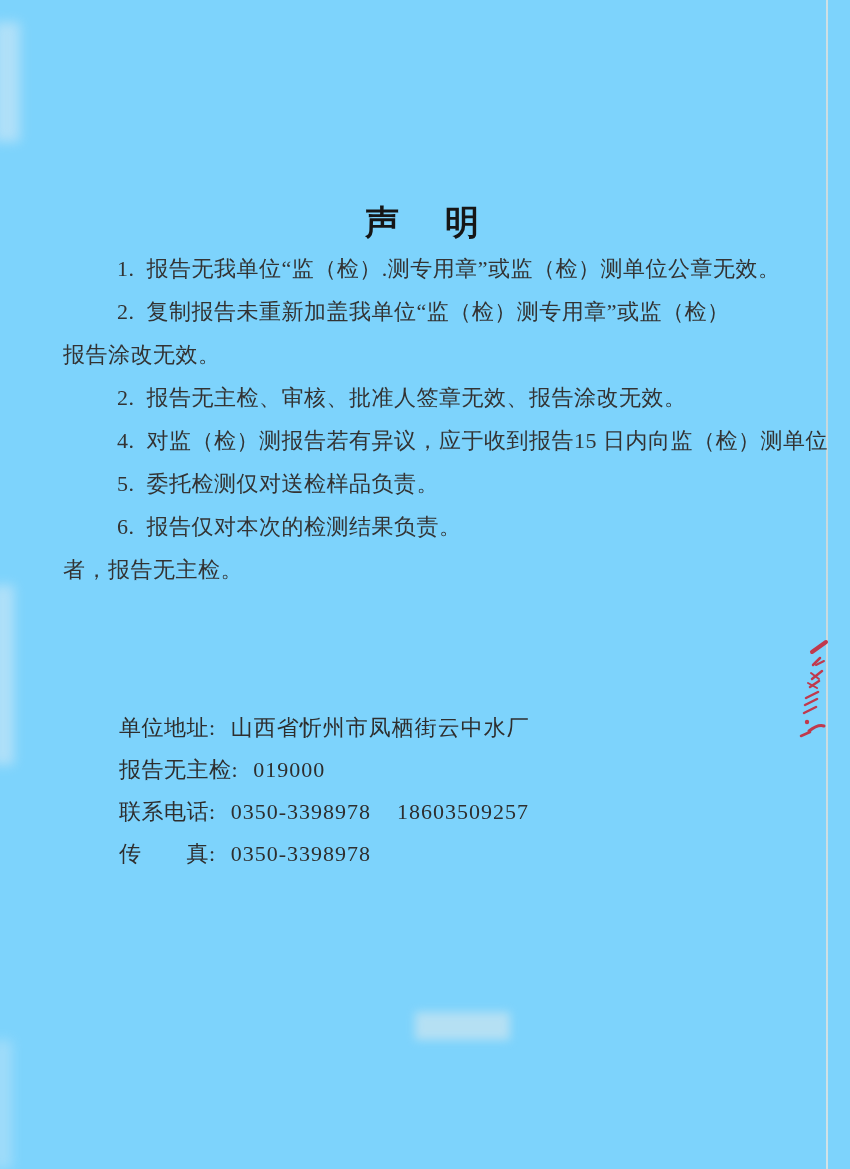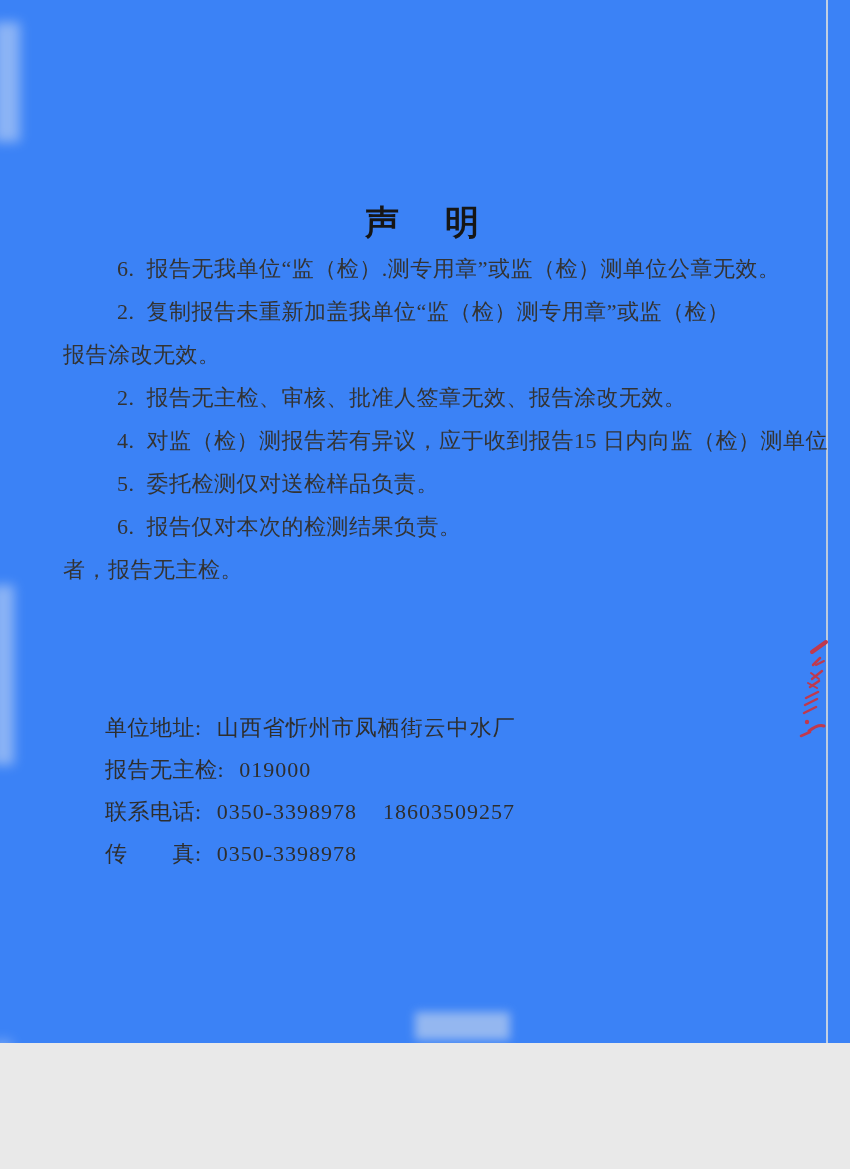--- a/index.html
+++ b/index.html
@@ -1,20 +1,20 @@
 <!DOCTYPE html>
 <html><head>
 <meta charset="utf-8">
 <style>
   html,body{margin:0;padding:0;background:#e9e9e9;}
   .page{
     position:relative;
-    width:850px;height:1043px;
+    width:850px;height:1169px;
     margin:0 auto;
-    background:#3b82f6;
+    background:#7dd3fc;
     overflow:hidden;
     font-family:"Liberation Serif","DejaVu Serif",serif;
   }
   
   .scan-line{
     position:absolute;top:0;left:826px;width:2px;height:1169px;
     background:linear-gradient(to bottom,#e3e3df,#d9d9d5 30%,#e0e0dc 70%,#e6e6e2);
     opacity:.8;
   }
   
@@ -43,21 +43,21 @@
   .body-text .line{
     height:43px;line-height:43px;
     white-space:pre;
   }
   .body-text .line.first{padding-left:54px;}
 
   .contact{
     position:absolute;left:105px;top:707px;
     font-size:22px;color:#2e2e2e;letter-spacing:.5px;
   }
-  .contact .row{height:42px;line-height:42px;display:flex;}
+  .contact .row{height:42px;line-height:42px;display:flex;margin-left:14px;}
   .contact .label{white-space:pre;}
   .contact .value{white-space:pre;margin-left:15px;letter-spacing:1px;}
 
   .stamp{
     position:absolute;left:799px;top:637px;width:32px;height:104px;
     overflow:hidden;
   }
 </style>
 </head>
 <body>
@@ -66,21 +66,21 @@
 
   <div class="smudge s1"></div>
   <div class="smudge s2"></div>
   <div class="smudge s3"></div>
   <div class="smudge s4"></div>
   <div class="scan-line"></div>
 
   <div class="title">声　明</div>
 
   <div class="body-text">
-    <div class="line first">6.  报告无我单位“监（检）.测专用章”或监（检）测单位公章无效。</div>
+    <div class="line first">1.  报告无我单位“监（检）.测专用章”或监（检）测单位公章无效。</div>
     <div class="line first">2.  复制报告未重新加盖我单位“监（检）测专用章”或监（检）</div>
     <div class="line cont">报告涂改无效。</div>
     <div class="line first">2.  报告无主检、审核、批准人签章无效、报告涂改无效。</div>
     <div class="line first">4.  对监（检）测报告若有异议，应于收到报告15 日内向监（检）测单位</div>
     <div class="line first">5.  委托检测仅对送检样品负责。</div>
     <div class="line first">6.  报告仅对本次的检测结果负责。</div>
     <div class="line cont">者，报告无主检。</div>
   </div>
 
   <div class="contact">

